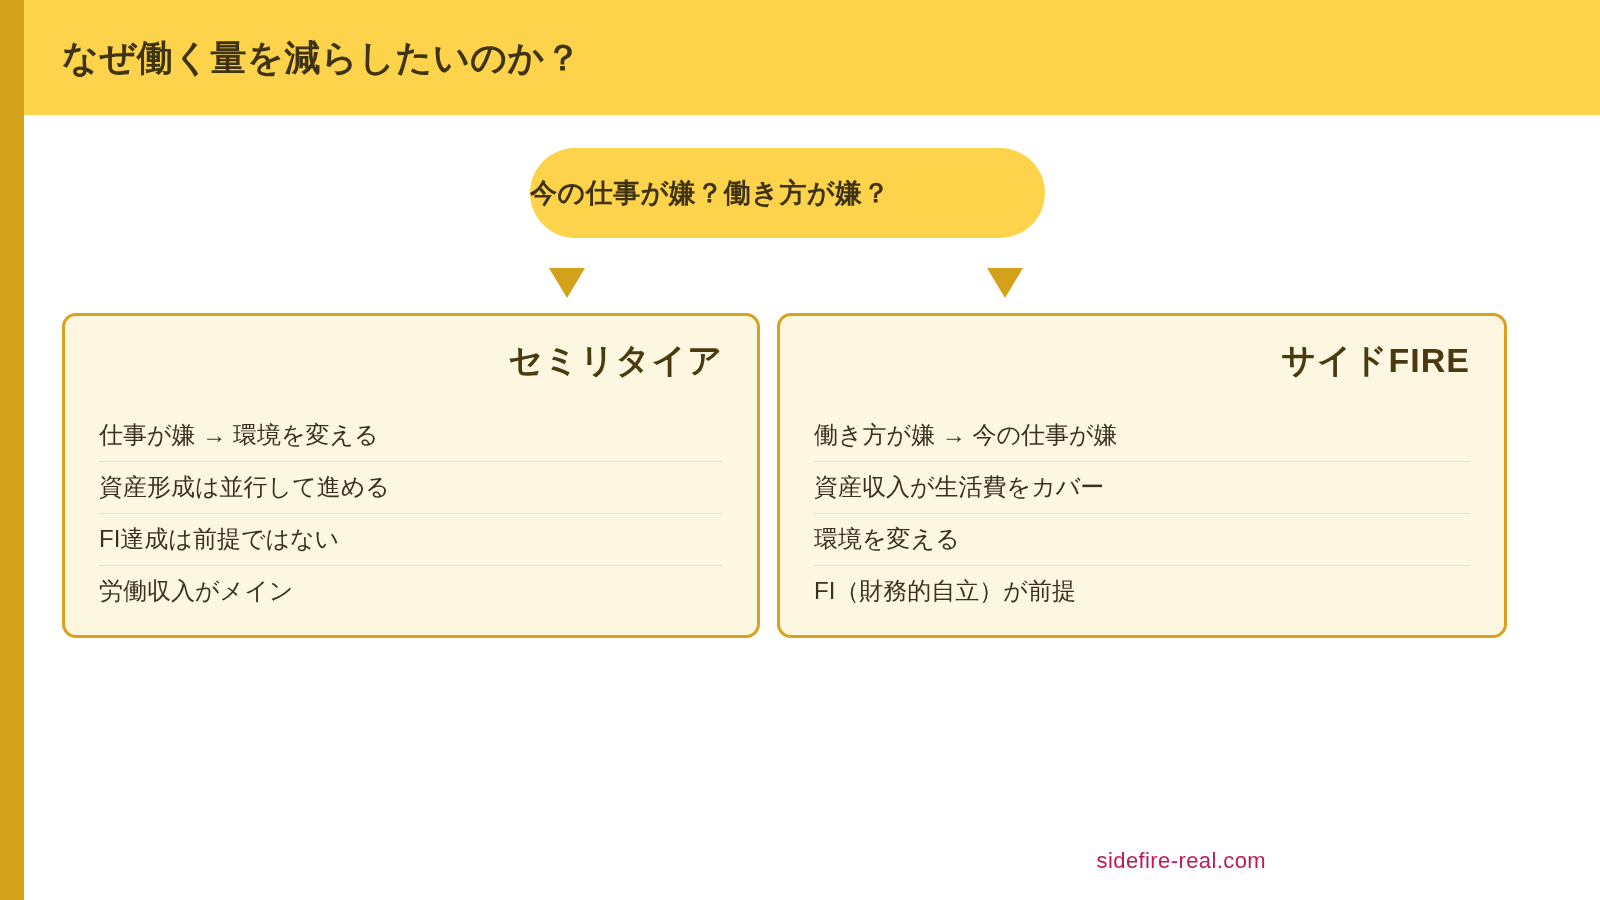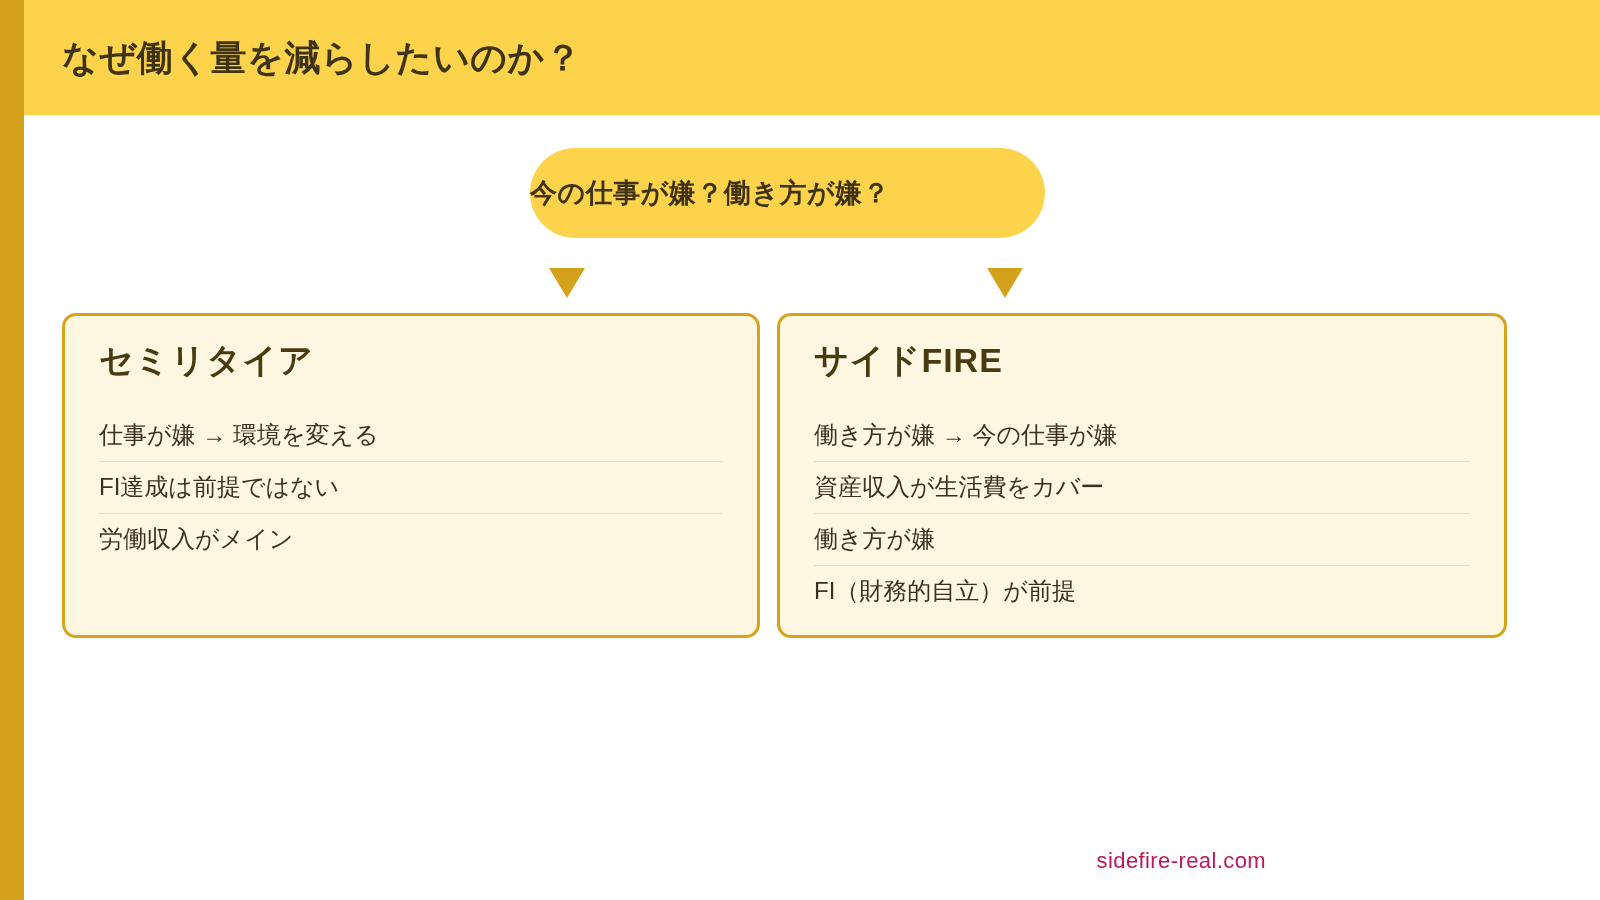--- a/index.html
+++ b/index.html
@@ -87,21 +87,21 @@
     height:325px;
     background:#FDF6E0;
     border:3px solid #D9A21C;
     border-radius:14px;
     padding:22px 34px 18px 34px;
   }
   #card-semi-retire { left:62px;  width:698px; }
   #card-side-fire   { left:777px; width:730px; }
 
   .card-title {
-    text-align:left;
+    text-align:right;
     font-size:34px;
     font-weight:bold;
     color:#4A3A10;
     letter-spacing:1px;
     margin-bottom:26px;
     white-space:nowrap;
   }
 
   .card-list { list-style:none; }
 
@@ -142,30 +142,31 @@
     <span id="question-pill-label">今の仕事が嫌？働き方が嫌？</span>
   </div>
 
   <div class="arrow-down" id="arrow-left"></div>
   <div class="arrow-down" id="arrow-right"></div>
 
   <div class="card" id="card-semi-retire">
     <div class="card-title">セミリタイア</div>
     <ul class="card-list">
       <li class="card-list-item">仕事が嫌 → 環境を変える</li>
+      <li class="card-list-item">資産形成は並行して進める</li>
       <li class="card-list-item">FI達成は前提ではない</li>
       <li class="card-list-item">労働収入がメイン</li>
     </ul>
   </div>
 
   <div class="card" id="card-side-fire">
     <div class="card-title">サイドFIRE</div>
     <ul class="card-list">
       <li class="card-list-item">働き方が嫌 → 今の仕事が嫌</li>
       <li class="card-list-item">資産収入が生活費をカバー</li>
-      <li class="card-list-item">働き方が嫌</li>
+      <li class="card-list-item">環境を変える</li>
       <li class="card-list-item">FI（財務的自立）が前提</li>
     </ul>
   </div>
 
   <div id="watermark">sidefire-real.com</div>
 
 </div>
 
 </body></html>

